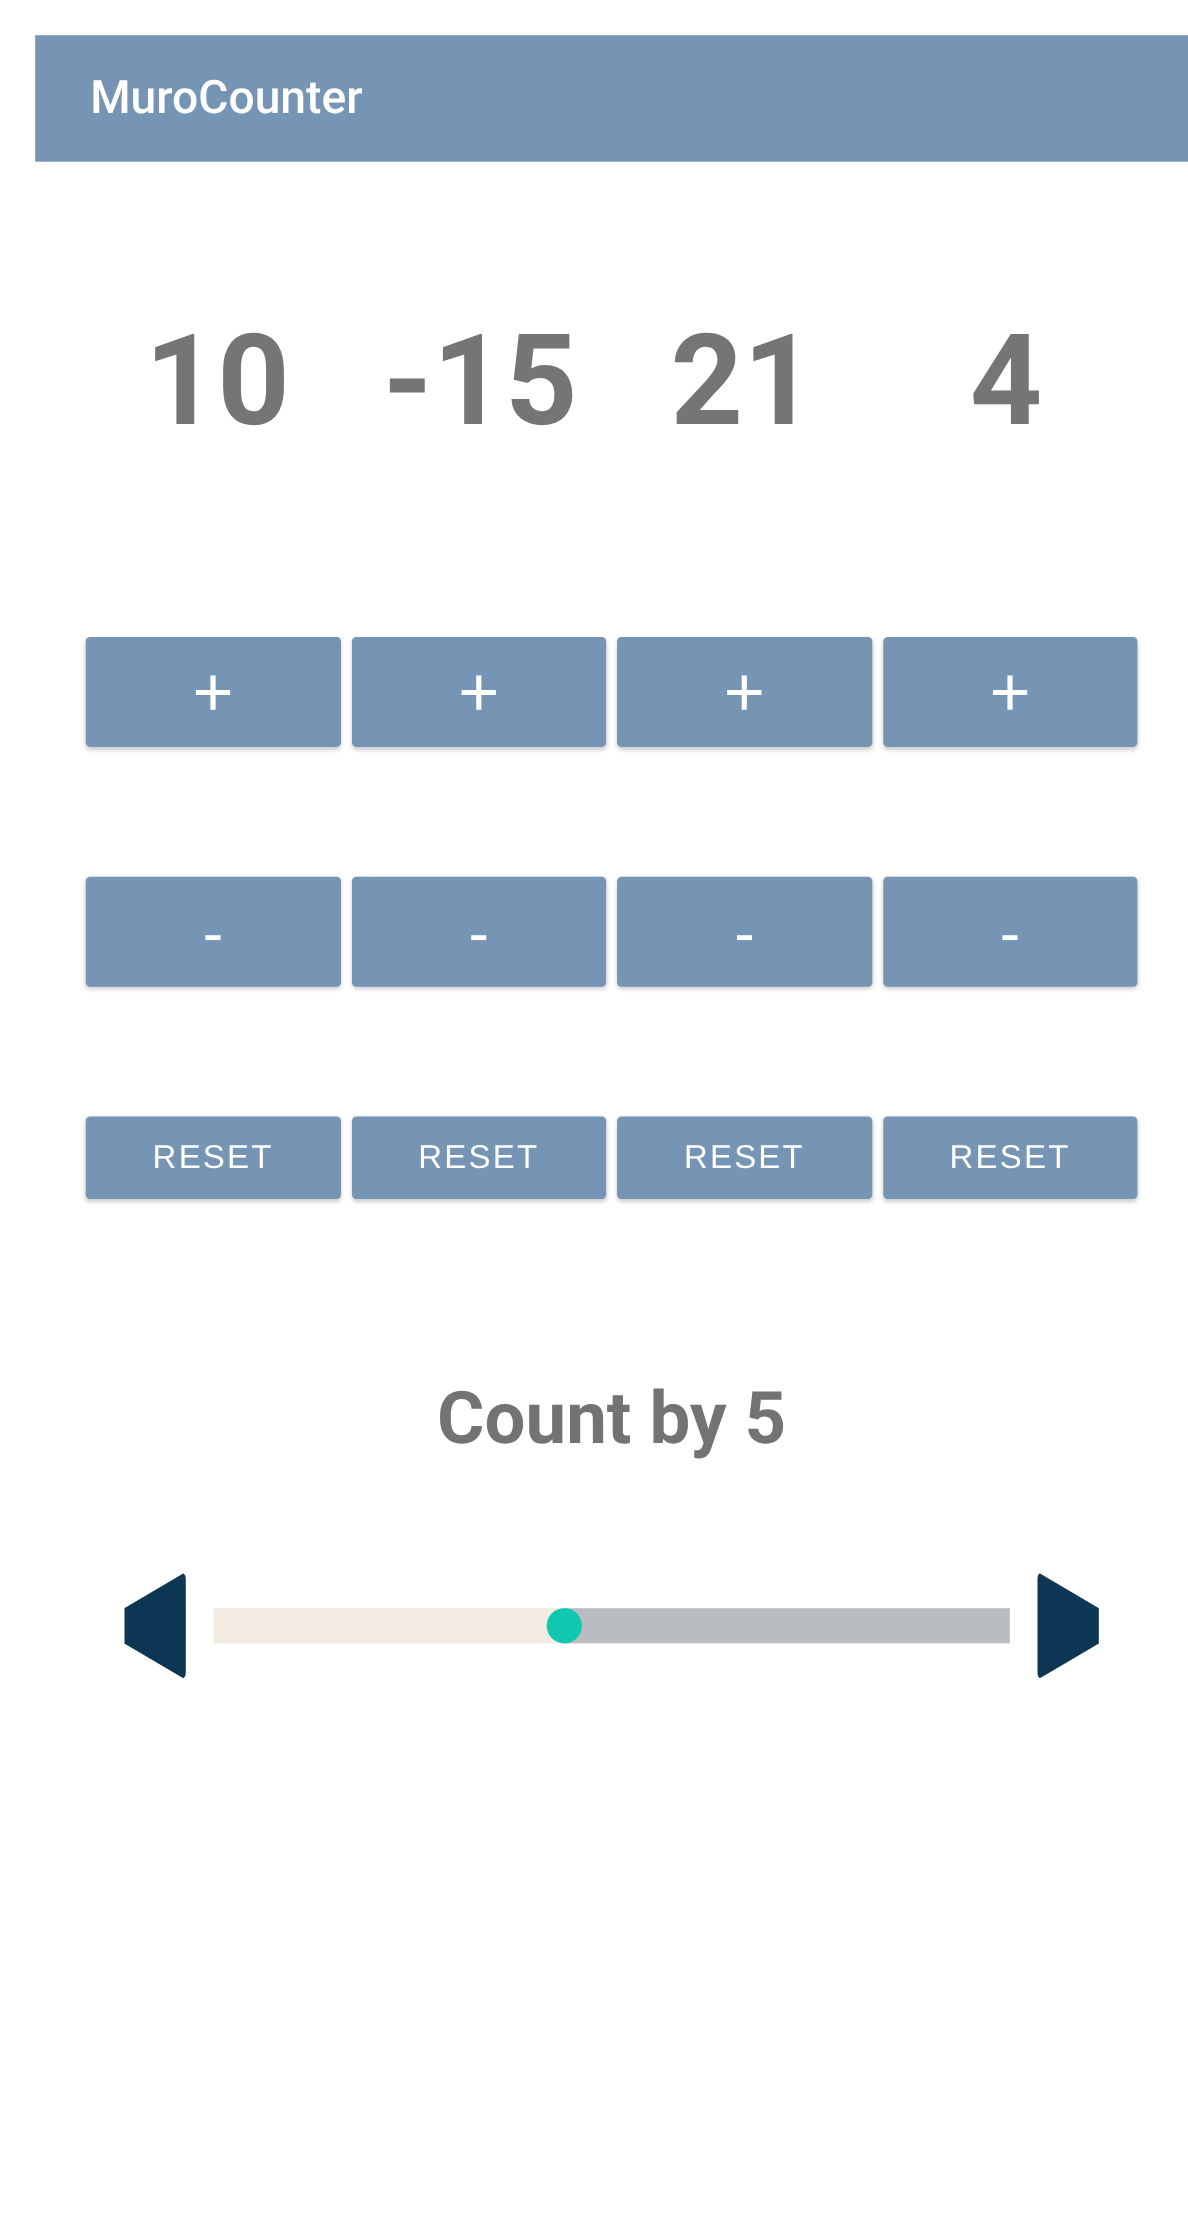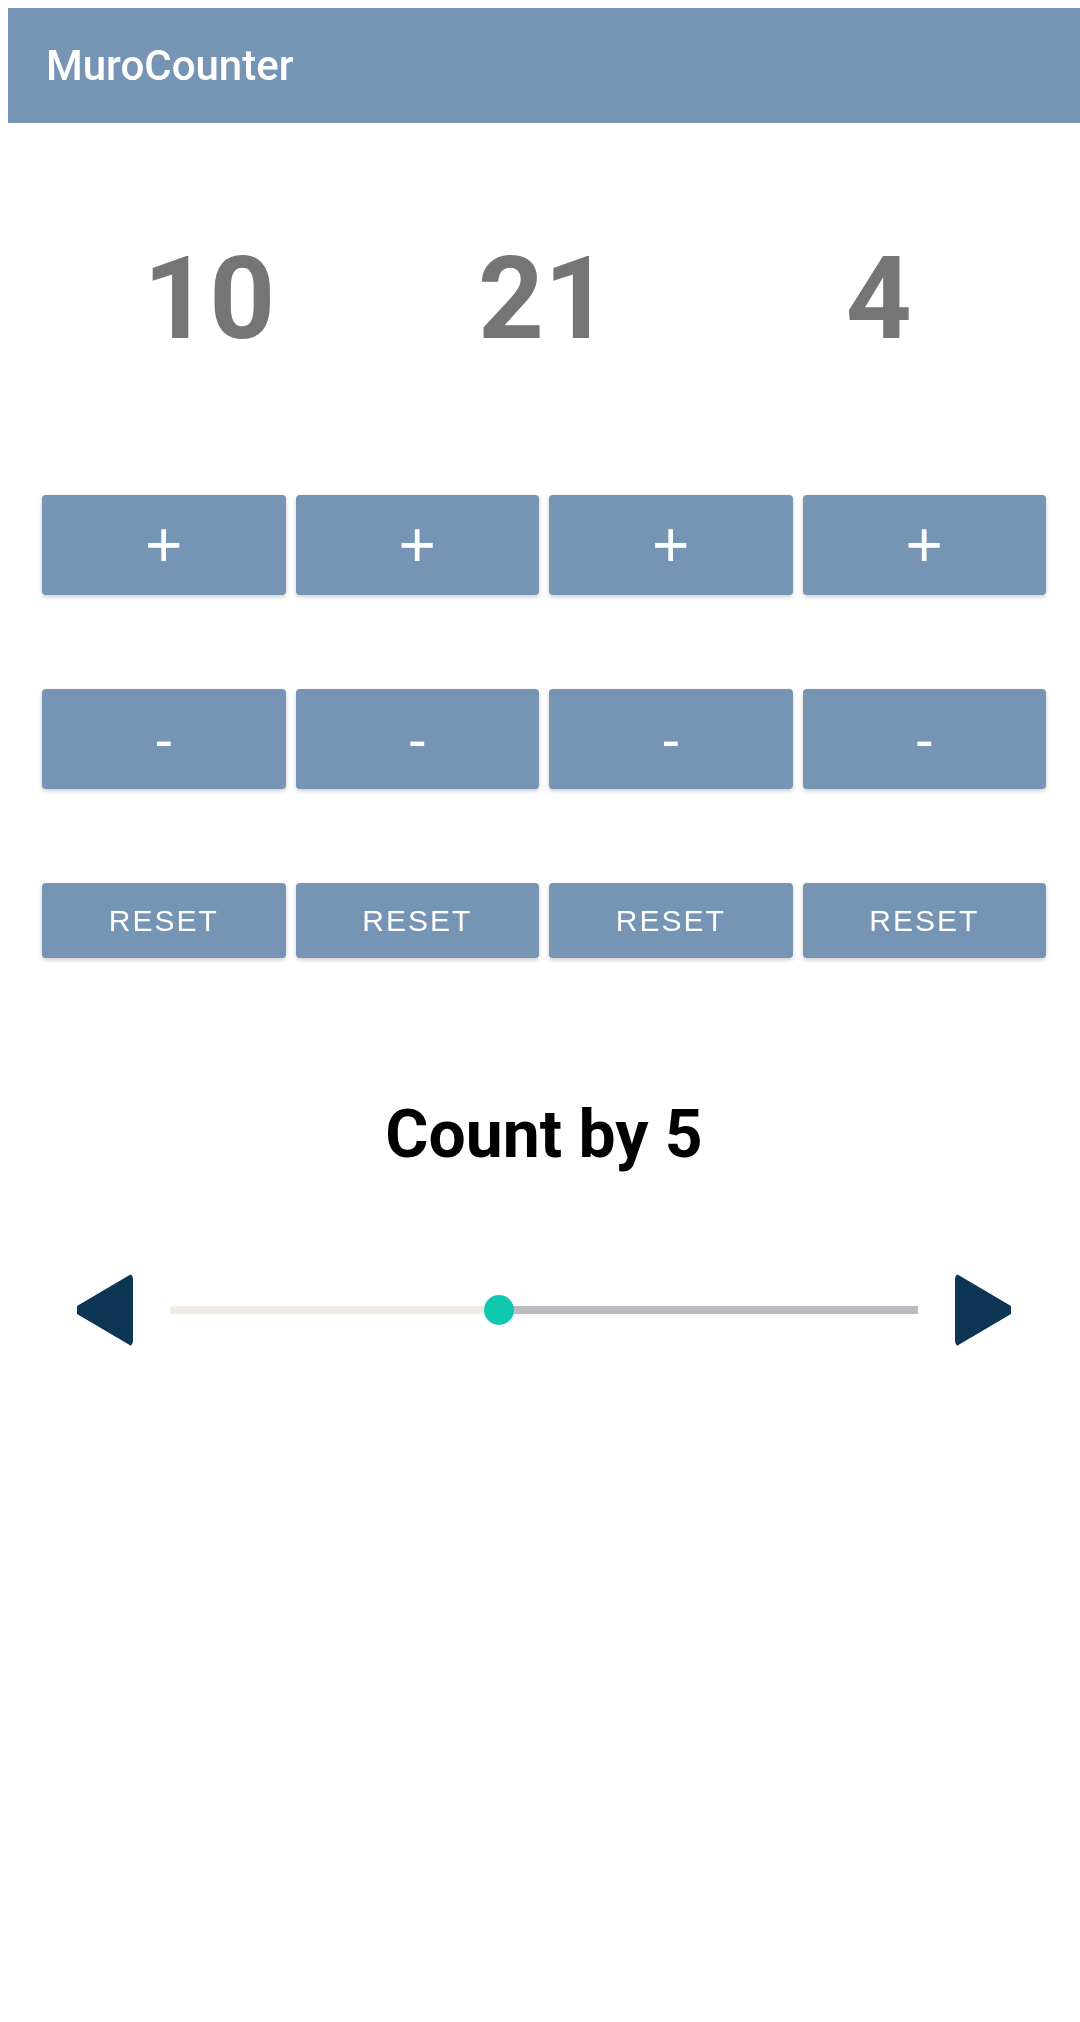--- a/index.html
+++ b/index.html
@@ -1,17 +1,17 @@
 <!DOCTYPE html>
 <html><head>
   <meta charset="utf-8">
   <style>
     * {
       margin: 0;
-      padding: 4px;
+      padding: 16px;
       box-sizing: border-box;
     }
     
     body {
       width: 1080px;
       height: 2022px;
       background: #ffffff;
       font-family: Roboto, Arial, sans-serif;
       overflow: hidden;
     }
@@ -99,21 +99,21 @@
       display: flex;
       align-items: center;
       justify-content: center;
       cursor: pointer;
       box-shadow: 0 2px 4px rgba(0,0,0,0.2);
       border-radius: 4px;
     }
     
     .count-by-label {
       text-align: center;
-      color: #000000;
+      color: #737373;
       font-size: 66px;
       font-weight: bold;
       margin-bottom: 100px;
     }
     
     .slider-row {
       display: flex;
       align-items: center;
       padding: 0 30px;
       gap: 32px;
@@ -188,20 +188,21 @@
 <body>
 
 <div class="app-bar">
   <span class="app-title">MuroCounter</span>
 </div>
 
 <div class="content">
 
   <div class="counters-row">
     <div class="counter-value">10</div>
+    <div class="counter-value">-15</div>
     <div class="counter-value">21</div>
     <div class="counter-value">4</div>
   </div>
 
   <div class="button-row">
     <button class="btn btn-op">+</button>
     <button class="btn btn-op">+</button>
     <button class="btn btn-op">+</button>
     <button class="btn btn-op">+</button>
   </div>

